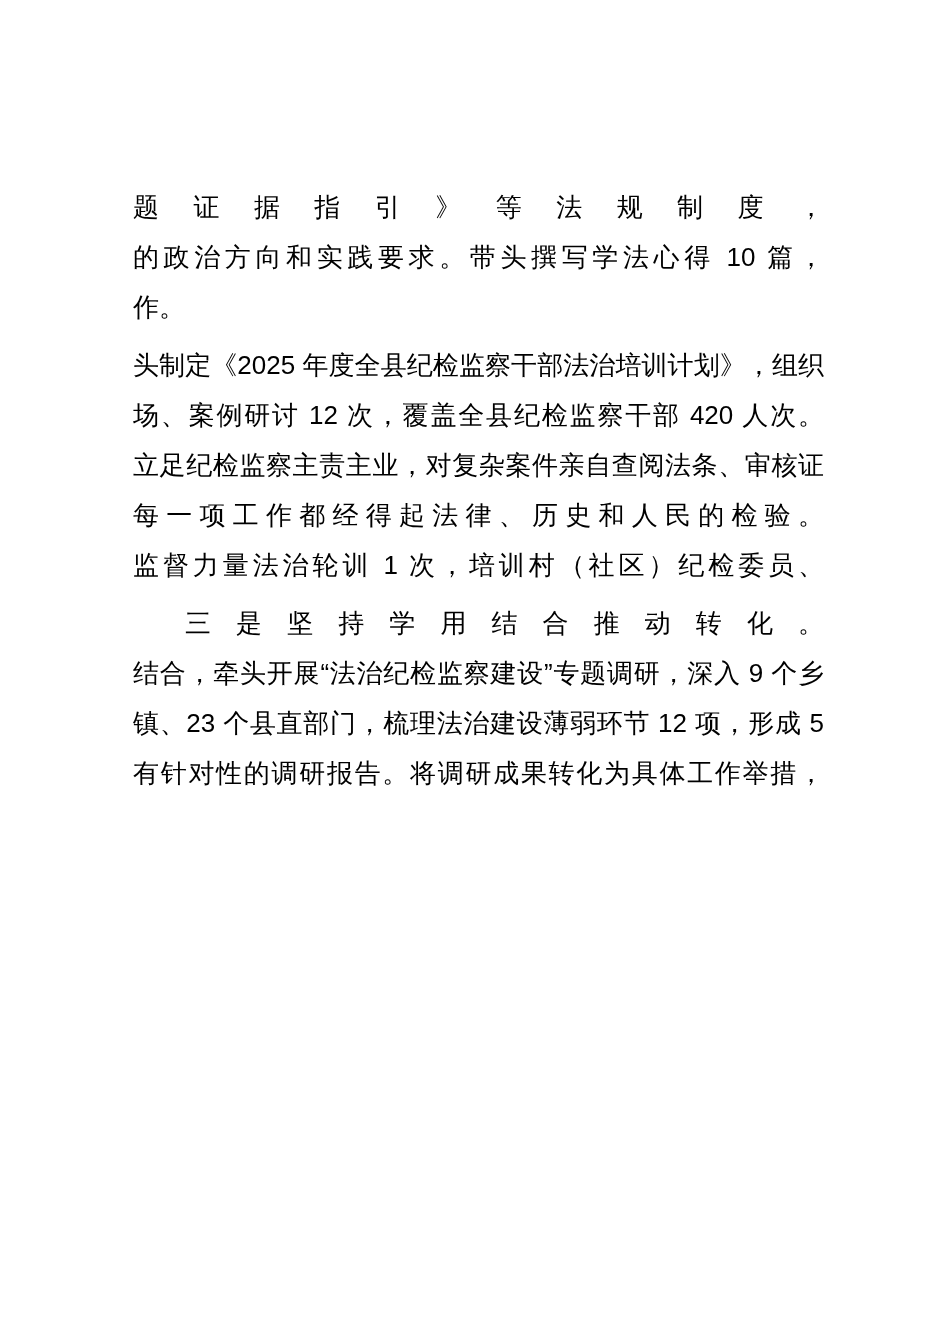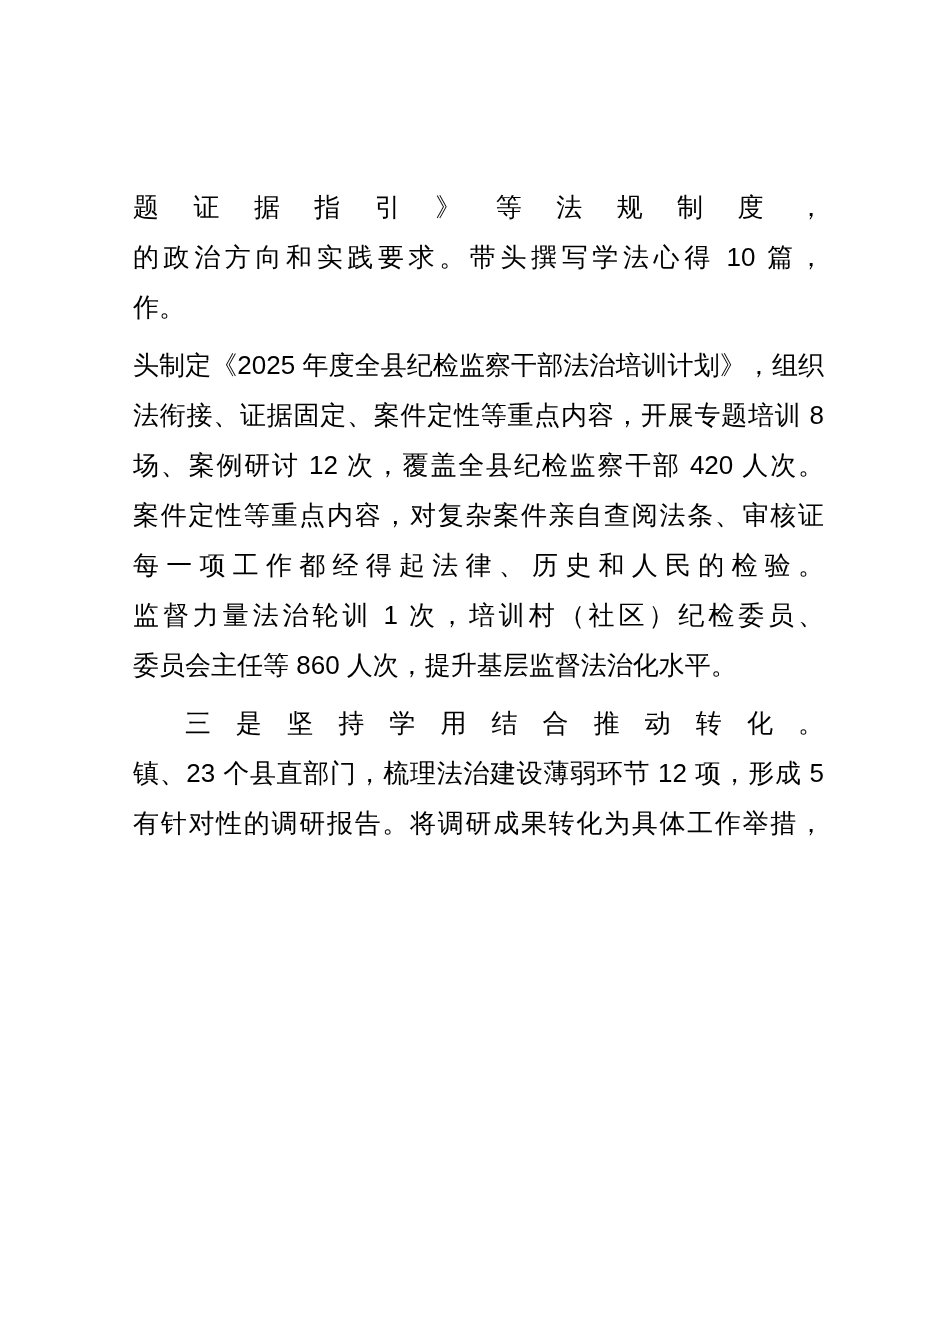--- a/index.html
+++ b/index.html
@@ -50,28 +50,27 @@
   <div class="text-block">
 
     <div class="para">
       <div class="line">题证据指引》等法规制度，深刻把握纪检监察工作法治化建设</div>
       <div class="line">的政治方向和实践要求。带头撰写学法心得 10 篇，为全县纪</div>
       <div class="line flush">作。</div>
     </div>
 
     <div class="para">
       <div class="line">头制定《2025 年度全县纪检监察干部法治培训计划》，组织</div>
-      <div class="line">法衔接、证据固定、案件定性等重点内容，开展专题培训 8</div>
       <div class="line">场、案例研讨 12 次，覆盖全县纪检监察干部 420 人次。带头</div>
-      <div class="line">案件定性等重点内容，对复杂案件亲自查阅法条、审核证</div>
+      <div class="line">立足纪检监察主责主业，对复杂案件亲自查阅法条、审核证</div>
       <div class="line">每一项工作都经得起法律、历史和人民的检验。全年组织基层</div>
       <div class="line">监督力量法治轮训 1 次，培训村（社区）纪检委员、村务监督</div>
-      <div class="line flush">委员会主任等 860 人次，提升基层监督法治化水平。</div>
     </div>
 
     <div class="para">
       <div class="line indent">三是坚持学用结合推动转化。把法治学习与工作实践紧密</div>
+      <div class="line">结合，牵头开展“法治纪检监察建设”专题调研，深入 9 个乡</div>
       <div class="line">镇、23 个县直部门，梳理法治建设薄弱环节 12 项，形成 5 篇</div>
       <div class="line">有针对性的调研报告。将调研成果转化为具体工作举措，修订</div>
     </div>
 
   </div>
 </div>
 
 </body></html>

